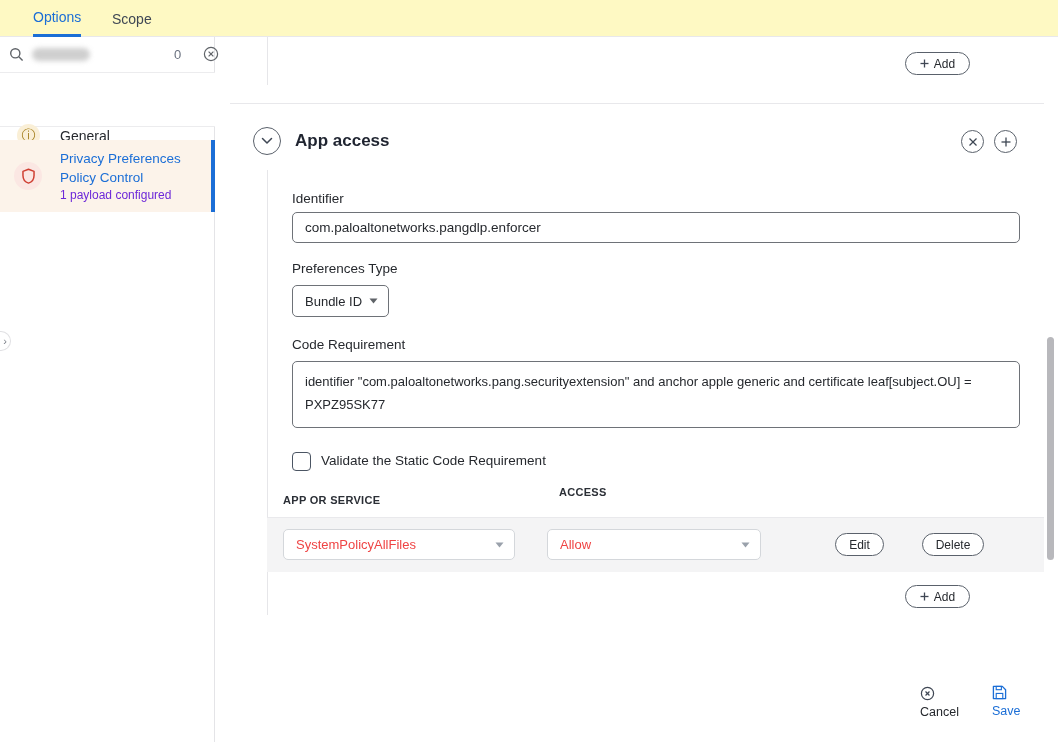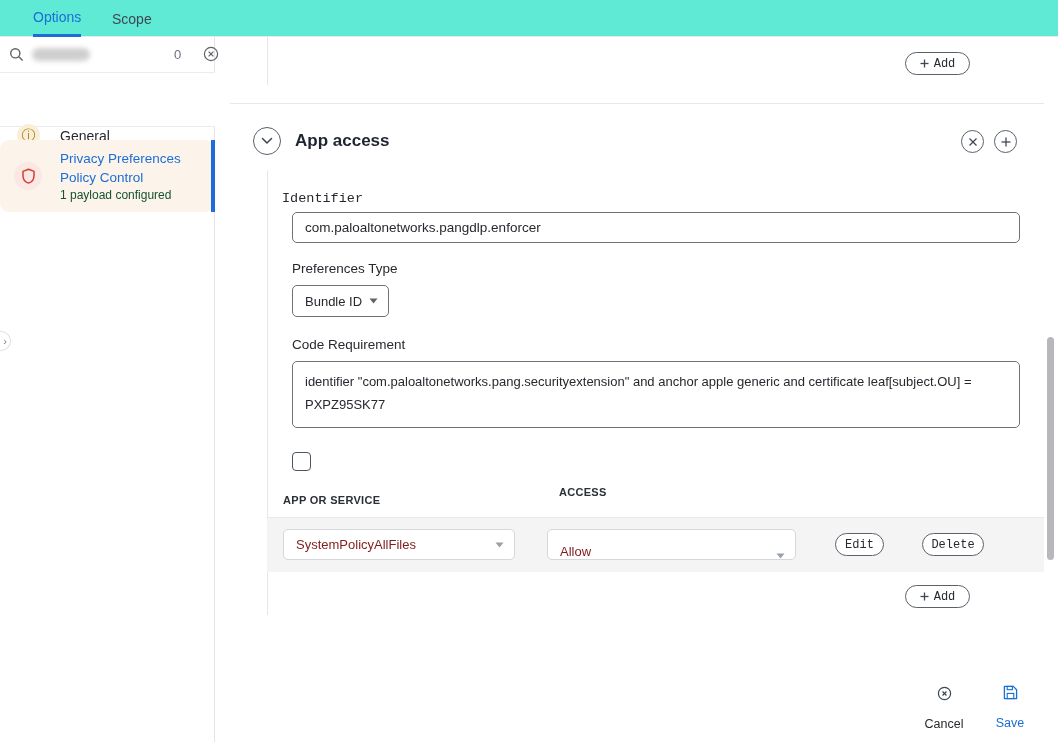--- a/index.html
+++ b/index.html
@@ -11,86 +11,86 @@
     --pill-border:#5a616b;
     --row-gray:#f4f4f5;
     --peach:#fcf3ea;
     --red:#cf3e31;
   }
   *{box-sizing:border-box;margin:0;padding:0;}
   body{font-family:"Liberation Sans","DejaVu Sans",sans-serif;background:#fff;}
   .screen{position:relative;width:1058px;height:742px;background:#fff;overflow:hidden;color:var(--ink);}
 
   
-  .topbar{position:absolute;left:0;top:0;width:1058px;height:37px;border-bottom:1px solid var(--border-light);background:#5eead4;}
+  .topbar{position:absolute;left:0;top:0;width:1058px;height:37px;border-bottom:1px solid var(--border-light);background:#fef9c3;}
   .tab{position:absolute;top:0;height:37px;display:flex;align-items:center;font-size:14px;color:#3f4754;cursor:pointer;}
   .tab-options{left:33px;color:var(--blue);border-bottom:3px solid var(--blue);font-weight:500;}
   .tab-scope{left:112px;}
 
   
   .sidebar{position:absolute;left:0;top:37px;width:215px;height:705px;border-right:1px solid #e4e4e7;background:#fff;}
   .search-row{position:absolute;left:0;top:0;width:215px;height:36px;border-bottom:1px solid #ececee;cursor:text;}
   .search-ico{position:absolute;left:9px;top:10px;}
   .search-blur{position:absolute;left:32px;top:11px;width:58px;height:13px;border-radius:7px;background:#bfbfbf;filter:blur(2.5px);opacity:.75;}
   .search-count{position:absolute;left:174px;top:10px;font-size:13px;color:#6b7280;}
   .search-clear{position:absolute;left:203px;top:9px;cursor:pointer;line-height:0;}
   .side-item-general{position:absolute;left:0;top:36px;width:215px;height:54px;border-bottom:1px solid #ececee;cursor:pointer;background:#fff;}
   .info-badge{position:absolute;left:17px;top:51px;width:23px;height:23px;border-radius:50%;background:#faefd6;color:#a5801f;font-size:14px;display:flex;align-items:center;justify-content:center;}
   .general-label{position:absolute;left:60px;top:55px;font-size:14px;color:#26292e;}
-  .side-item-selected{position:absolute;left:0;top:103px;width:215px;height:72px;background:var(--peach);cursor:pointer;border-radius:9px;}
+  .side-item-selected{position:absolute;left:0;top:103px;width:215px;height:72px;background:var(--peach);cursor:pointer;}
   .shield-badge{position:absolute;left:14px;top:22px;width:28px;height:28px;border-radius:50%;background:#fbe7e3;display:flex;align-items:center;justify-content:center;}
   .side-title{position:absolute;left:60px;top:9px;width:130px;font-size:13.5px;line-height:19px;color:var(--blue);}
-  .side-sub{position:absolute;left:60px;top:48px;font-size:12px;color:#14532d;}
+  .side-sub{position:absolute;left:60px;top:48px;font-size:12px;color:#6d28d9;}
   .selected-bar{position:absolute;right:0;top:0;width:4px;height:72px;background:var(--blue);}
   .expand-handle{position:absolute;left:0;top:331px;width:11px;height:20px;background:#fff;border:1px solid #e0e0e3;border-left:none;border-radius:0 10px 10px 0;font-size:11px;color:#7a7f87;display:flex;align-items:center;justify-content:center;cursor:pointer;}
 
   
   .indent-line{position:absolute;width:1px;background:#e6e6e9;}
   .top-indent{left:267px;top:37px;height:48px;}
   .section-indent{left:267px;top:170px;height:445px;}
   .hdiv{position:absolute;left:230px;top:103px;width:814px;height:1px;background:var(--border-light);}
 
-  .pill-btn{position:absolute;height:23px;border:1px solid var(--pill-border);border-radius:12px;background:#fff;display:flex;align-items:center;justify-content:center;gap:5px;font-size:12px;color:#26292e;cursor:pointer;font-family:Liberation Mono, monospace;}
+  .pill-btn{position:absolute;height:23px;border:1px solid var(--pill-border);border-radius:12px;background:#fff;display:flex;align-items:center;justify-content:center;gap:5px;font-size:12px;color:#26292e;cursor:pointer;font-family:Liberation Sans, sans-serif;}
   .add-top{left:905px;top:52px;width:65px;}
   .add-bottom{left:905px;top:585px;width:65px;}
   .edit-btn{left:835px;top:533px;width:49px;}
   .delete-btn{left:922px;top:533px;width:62px;}
 
   .circle-btn{position:absolute;border:1px solid var(--pill-border);border-radius:50%;background:#fff;display:flex;align-items:center;justify-content:center;cursor:pointer;padding:0;}
   .chev-btn{left:253px;top:127px;width:28px;height:28px;}
   .x-btn{left:961px;top:130px;width:23px;height:23px;}
   .plus-btn{left:994px;top:130px;width:23px;height:23px;}
 
   .section-title{position:absolute;left:295px;top:131px;font-size:17px;font-weight:700;color:#1f2430;}
 
   .field-label{position:absolute;font-size:13.5px;color:#26292e;}
-  .lbl-identifier{left:282px;top:191px;font-family:Liberation Mono, monospace;}
+  .lbl-identifier{left:292px;top:191px;}
   .lbl-idtype{left:292px;top:261px;}
   .lbl-codereq{left:292px;top:337px;}
 
   .text-input{position:absolute;left:292px;top:212px;width:728px;height:31px;border:1px solid var(--border-mid);border-radius:5px;padding:0 12px;font-size:13.5px;color:#26292e;font-family:inherit;background:#fff;}
 
   .select{position:absolute;display:flex;align-items:center;justify-content:space-between;padding:0 10px 0 12px;border:1px solid var(--border-mid);border-radius:5px;height:32px;font-size:13px;color:#26292e;background:#fff;cursor:pointer;}
   .select-idtype{left:292px;top:285px;width:97px;}
-  .select-muted{border-color:#d4d7db;color:#7f1d1d;height:31px;}
+  .select-muted{border-color:#d4d7db;color:#ef4444;height:31px;}
   .select-app{left:283px;top:529px;width:232px;}
-  .select-access{left:547px;top:529px;width:249px;align-items:flex-end;}
+  .select-access{left:547px;top:529px;width:214px;}
 
   .code-box{position:absolute;left:292px;top:361px;width:728px;height:67px;border:1px solid var(--border-mid);border-radius:5px;padding:8px 12px;font-size:13px;line-height:23px;color:#26292e;background:#fff;overflow-wrap:break-word;cursor:text;}
   .misspell{text-decoration-style:dotted;text-decoration-color:#e0443e;text-decoration-thickness:2px;text-underline-offset:3px;}
 
   .checkbox{position:absolute;left:292px;top:452px;width:19px;height:19px;border:1.5px solid #4b5563;border-radius:4px;background:#fff;cursor:pointer;}
   .checkbox-label{position:absolute;left:321px;top:453px;font-size:13.5px;color:#26292e;}
 
   .col-header{position:absolute;font-size:11px;font-weight:700;letter-spacing:.3px;color:#2b2f36;}
   .hdr-app{left:283px;top:494px;}
   .hdr-access{left:559px;top:486px;}
   .table-row{position:absolute;left:267px;top:517px;width:777px;height:55px;background:var(--row-gray);border-top:1px solid #e9e9ec;}
 
-  .footer-action{position:absolute;display:flex;flex-direction:column;align-items:center;gap:16px;font-size:12.5px;color:#26292e;cursor:pointer;}
+  .footer-action{position:absolute;display:flex;flex-direction:column;align-items:flex-start;gap:4px;font-size:12.5px;color:#26292e;cursor:pointer;}
   .cancel-action{left:920px;top:686px;width:48px;}
   .save-action{left:992px;top:685px;width:36px;color:var(--blue);}
 
   .scroll-thumb{position:absolute;left:1047px;top:337px;width:7px;height:223px;background:#b8b8bc;border-radius:4px;cursor:grab;}
 
   svg{display:block;}
 </style>
 </head>
 <body>
 
@@ -186,20 +186,21 @@
         <svg width="9" height="6" viewBox="0 0 9 6">
           <polygon points="0.5,0.5 8.5,0.5 4.5,5.5" fill="#5f6368"></polygon>
         </svg>
       </span>
   </div>
 
   <div class="field-label lbl-codereq">Code Requirement</div>
   <div class="code-box"><span>identifier "</span><span class="misspell">com.paloaltonetworks.pang.securityextension</span><span>" and anchor apple generic and certificate leaf[subject.OU] = PXPZ95SK77</span></div>
 
   <div class="checkbox"></div>
+  <div class="checkbox-label">Validate the Static Code Requirement</div>
 
   <div class="col-header hdr-app">APP OR SERVICE</div>
   <div class="col-header hdr-access">ACCESS</div>
 
   <div class="table-row"></div>
   <div class="select select-muted select-app">
     <span>SystemPolicyAllFiles</span>
     <span>
         <svg width="9" height="6" viewBox="0 0 9 6">
           <polygon points="0.5,0.5 8.5,0.5 4.5,5.5" fill="#9aa1ab"></polygon>

